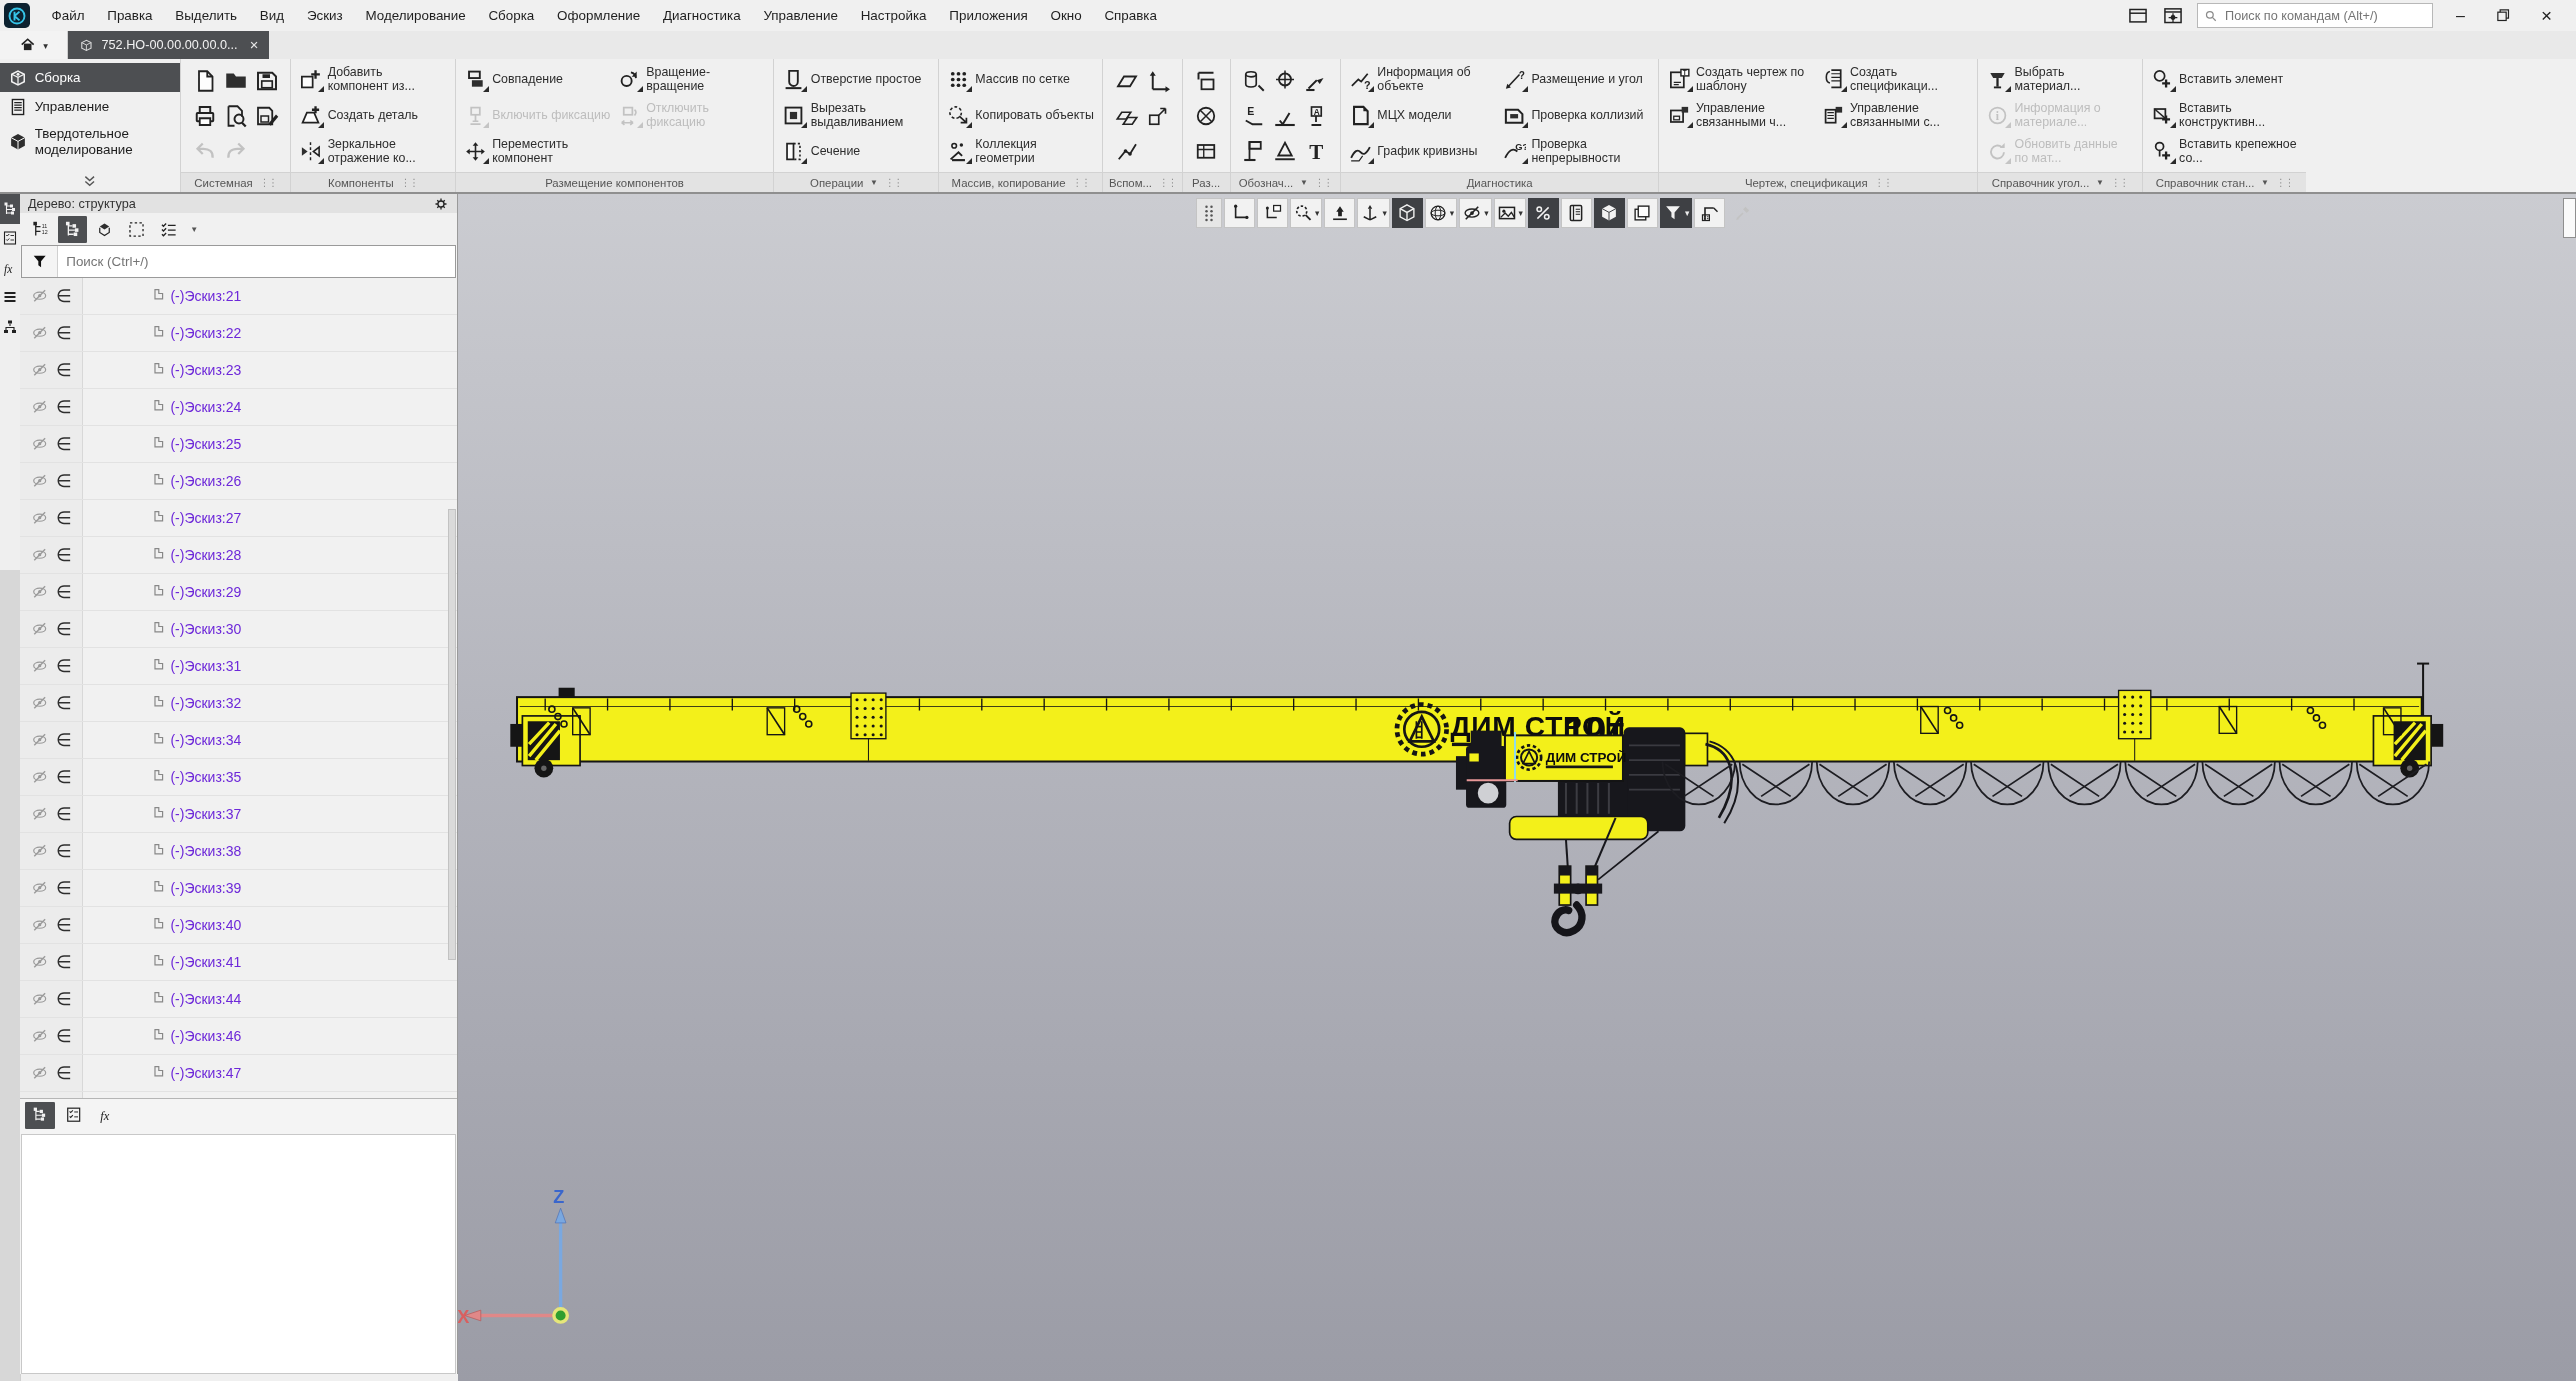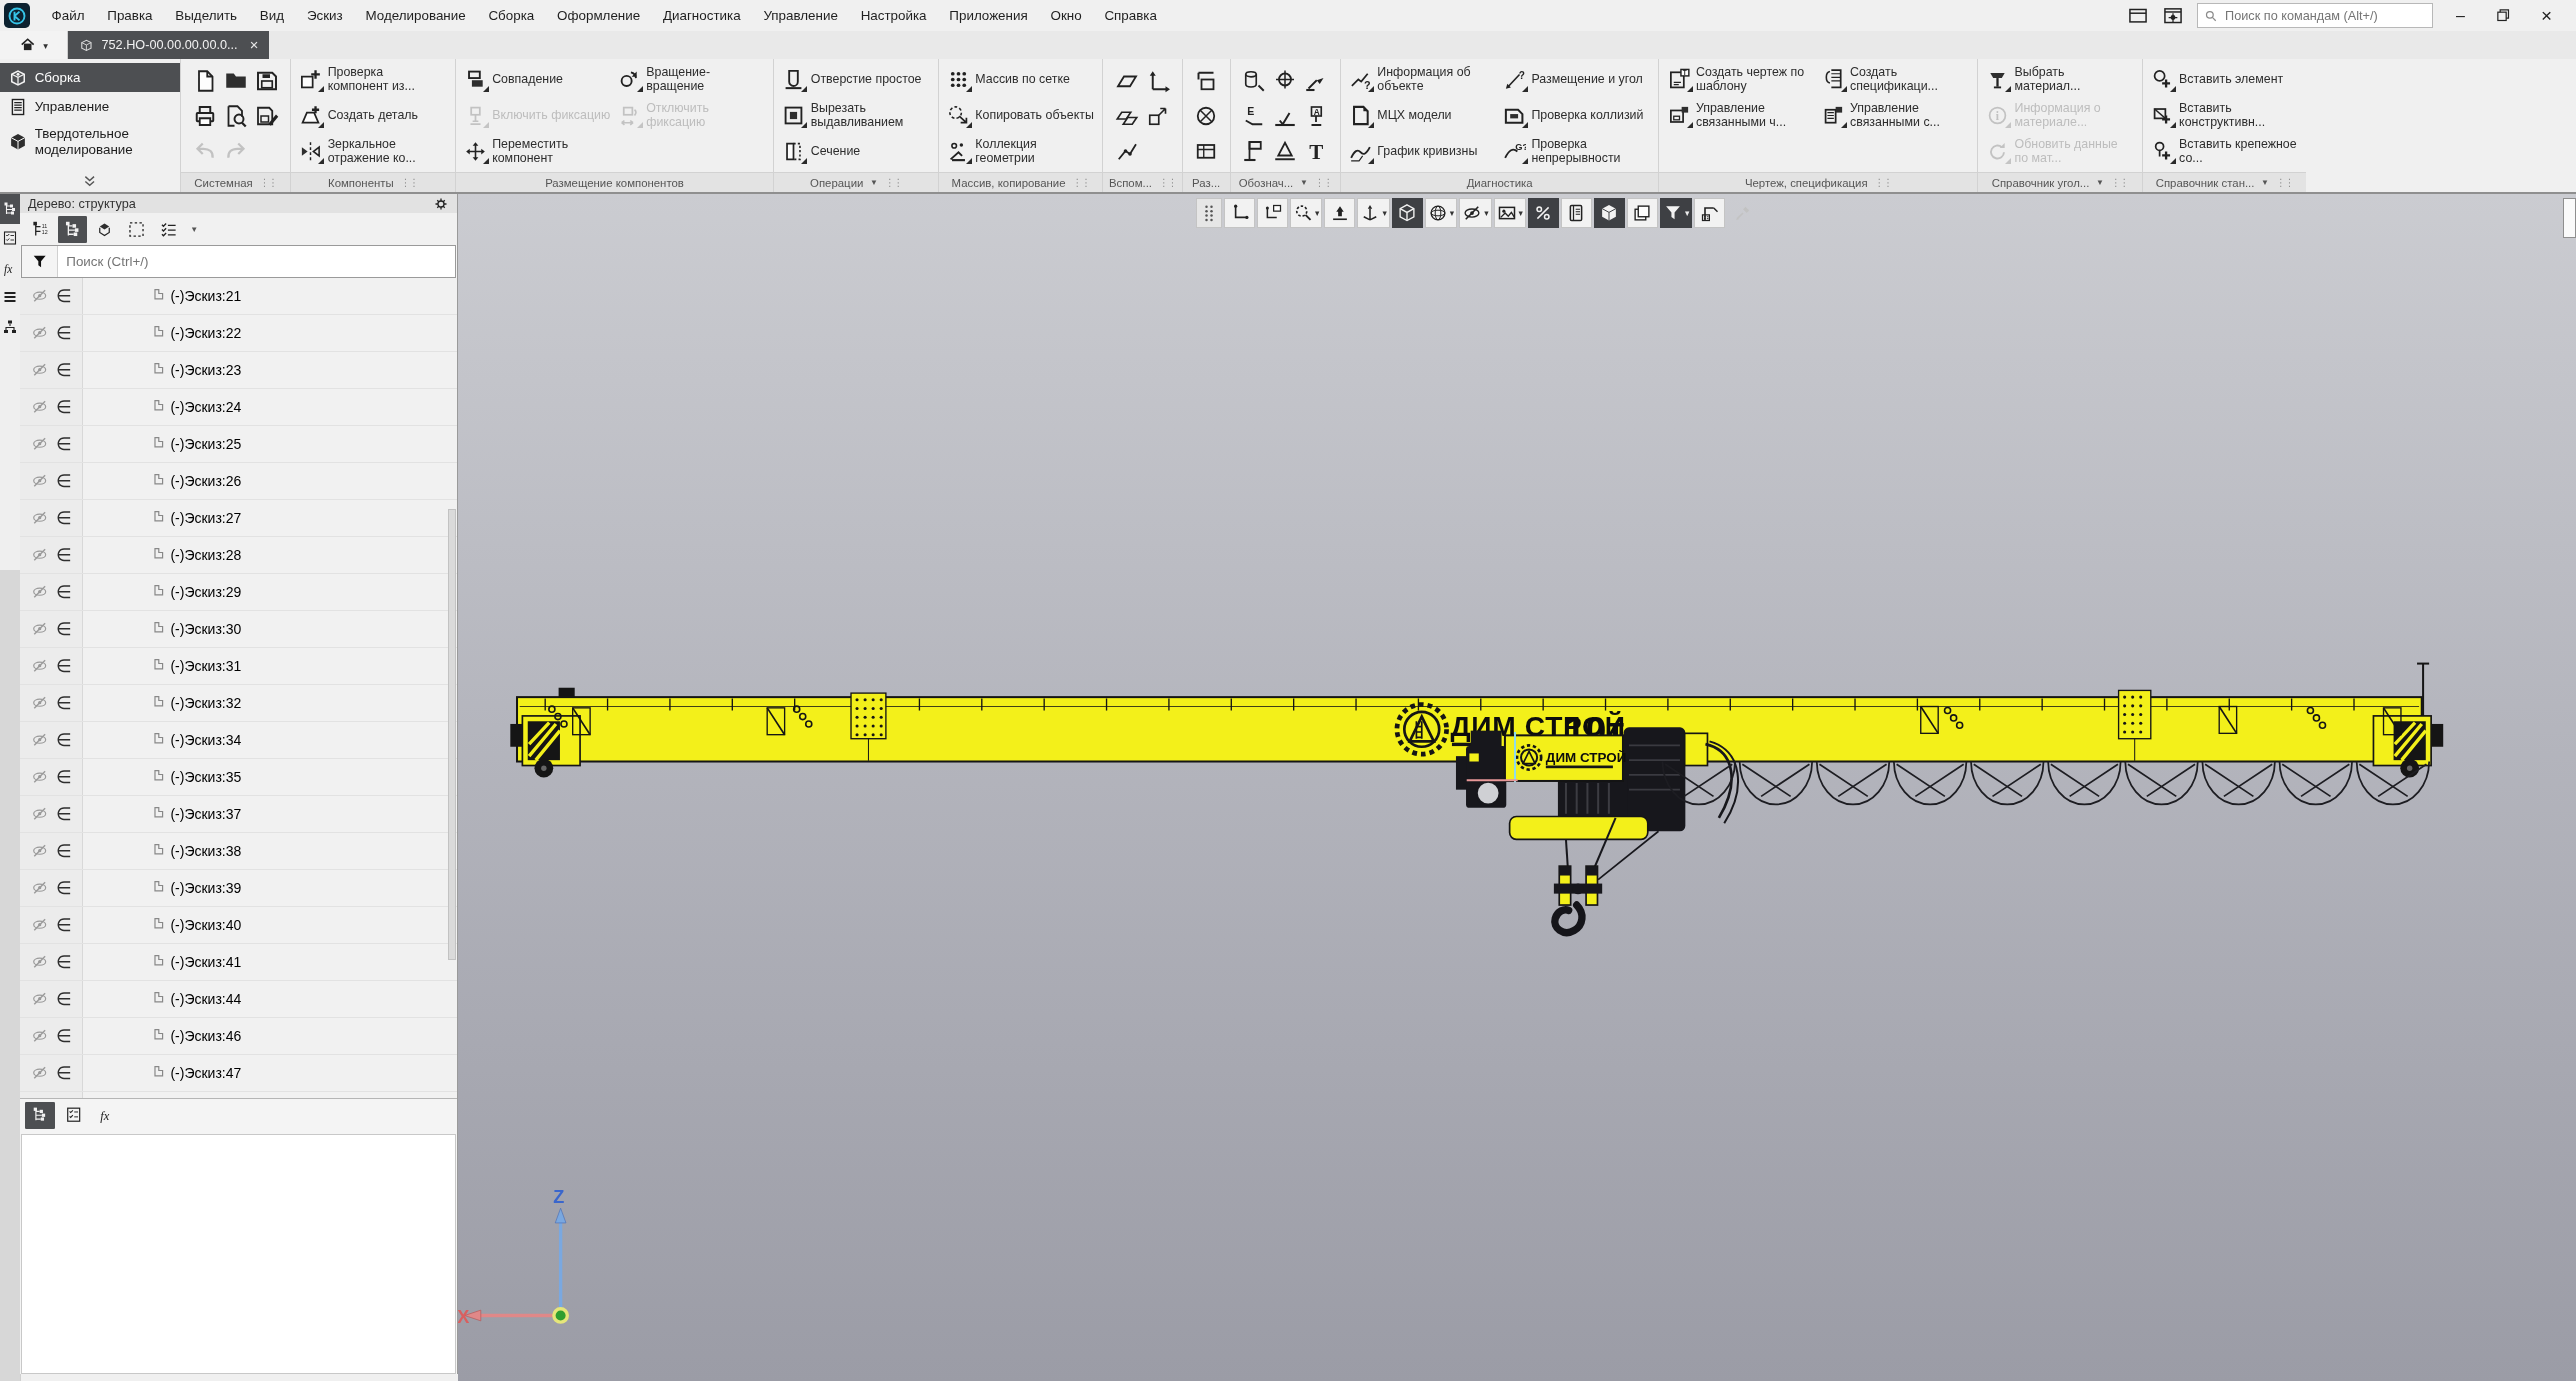--- a/index.html
+++ b/index.html
@@ -75,21 +75,21 @@
   .funnel-btn{width:35px;display:flex;align-items:center;justify-content:center;background:#f4f4f4;
               border-right:0.7px solid #d0d0d0}
   .tree-search input{flex:1;border:0;outline:0;font-size:13.4px;color:#555;padding:0 8px;
                      font-family:"Liberation Sans",sans-serif}
   .tree-list{height:820px;position:relative;background:#f1f1f1;overflow:hidden}
   .trow{display:flex;align-items:center;height:36px;border-bottom:0.7px solid #e2e2e2}
   .vis{width:63px;height:100%;display:flex;align-items:center;gap:8px;padding-left:10.7px;
        background:#ececec;border-right:0.7px solid #d8d8d8;box-sizing:border-box;flex:0 0 auto}
   .memb{font-size:18px;color:#2e2e2e;line-height:1}
   .trow .sk{margin-left:66px;flex:0 0 auto}
-  .trow .tl{font-size:14px;color:#000000;margin-left:4px}
+  .trow .tl{font-size:14px;color:#6d28d9;margin-left:4px}
   .trow.visible .tl{color:#141414}
   .vscroll{position:absolute;right:0.7px;top:231px;width:6.7px;height:449px;background:#dadada;
            border:0.7px solid #c2c2c2}
   .tree-tabs{height:32px;border-top:1.3px solid #b5b5b5;background:#f4f4f4;display:flex;
              align-items:center;gap:4px;padding-left:5.4px}
   .tree-empty{flex:1;background:#fff;border-top:0.7px solid #c8c8c8;margin:2.7px 1.3px 0 1.3px;
               border:0.7px solid #c8c8c8}
   
   .viewport{position:absolute;left:458px;top:194px;right:0;bottom:0;
             background:linear-gradient(180deg,#cbccd1 0%,#b4b5bd 45%,#9b9ca6 100%)}
@@ -289,21 +289,21 @@
       <div class="rgroup">
         <div class="rgroup-body">
           <div class="rcol">
             <div class="rbtn">
               <span class="ricon corner">
                 <svg class="ic" width="23" height="23" viewBox="0 0 32 32">
                   <rect x="4" y="12" width="15" height="15" fill="#fdfdfd" stroke="#222" stroke-width="2.4"></rect>
                   <path d="M23 3v12M17 9h12" stroke="#222" stroke-width="3.2"></path>
                 </svg>
               </span>
-              <span class="lbl">Проверка компонент из...</span>
+              <span class="lbl">Добавить компонент из...</span>
             </div>
             <div class="rbtn">
               <span class="ricon corner">
                 <svg class="ic" width="23" height="23" viewBox="0 0 32 32">
                   <path d="M5 26l6-14h10l6 14z" fill="#fdfdfd" stroke="#222" stroke-width="2.4"></path>
                   <path d="M23 3v10M18 8h10" stroke="#222" stroke-width="3.2"></path>
                 </svg>
               </span>
               <span class="lbl">Создать деталь</span>
             </div>

